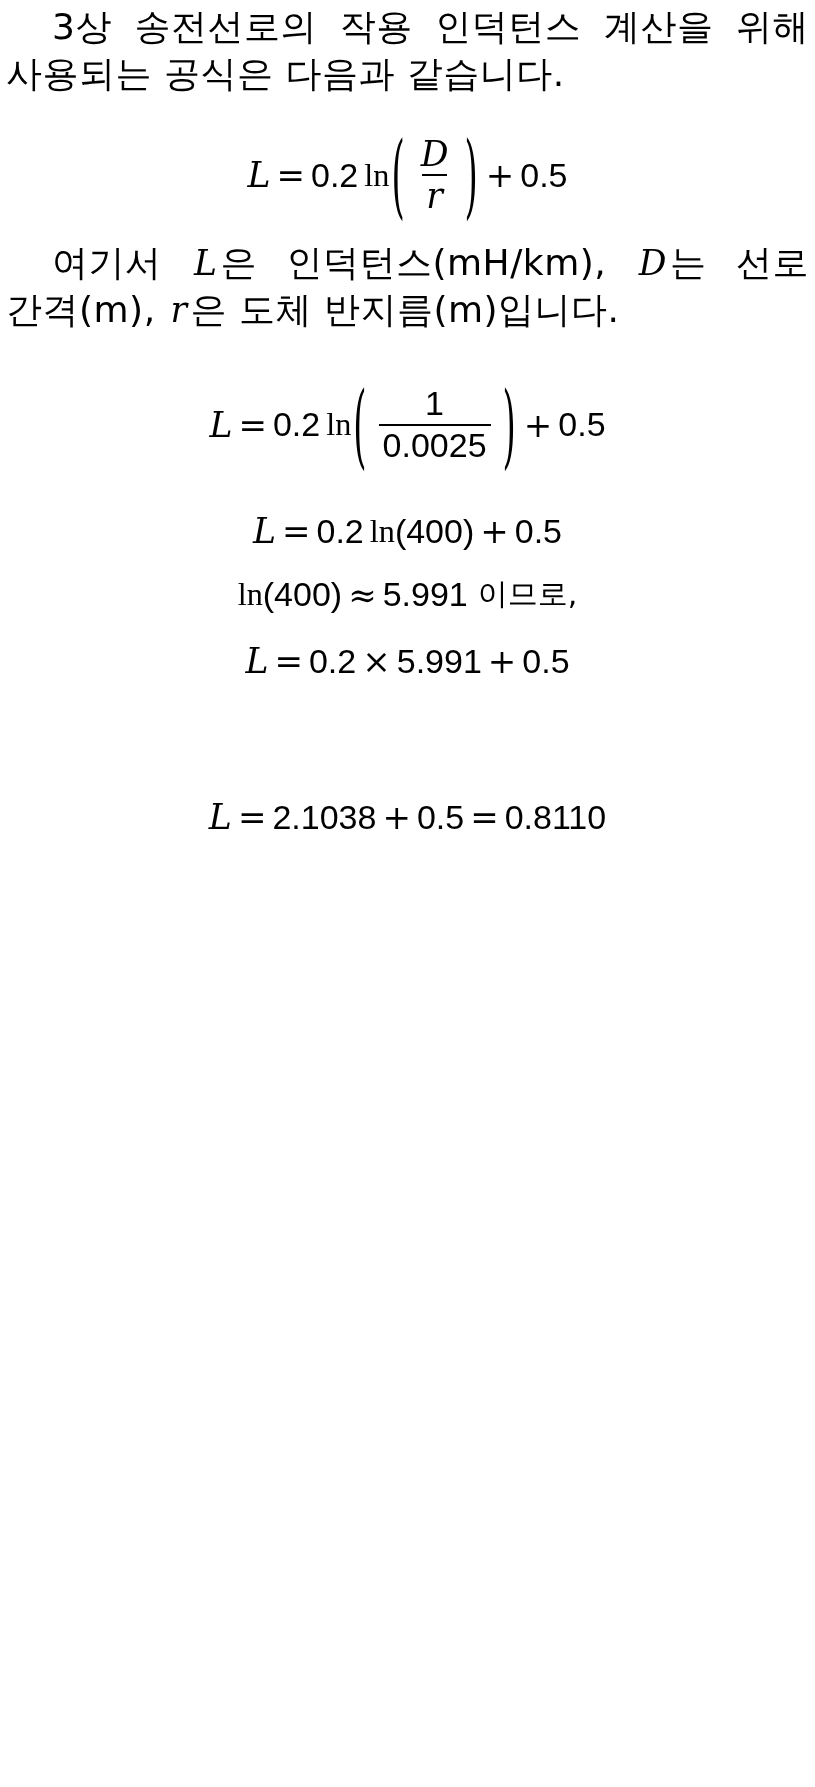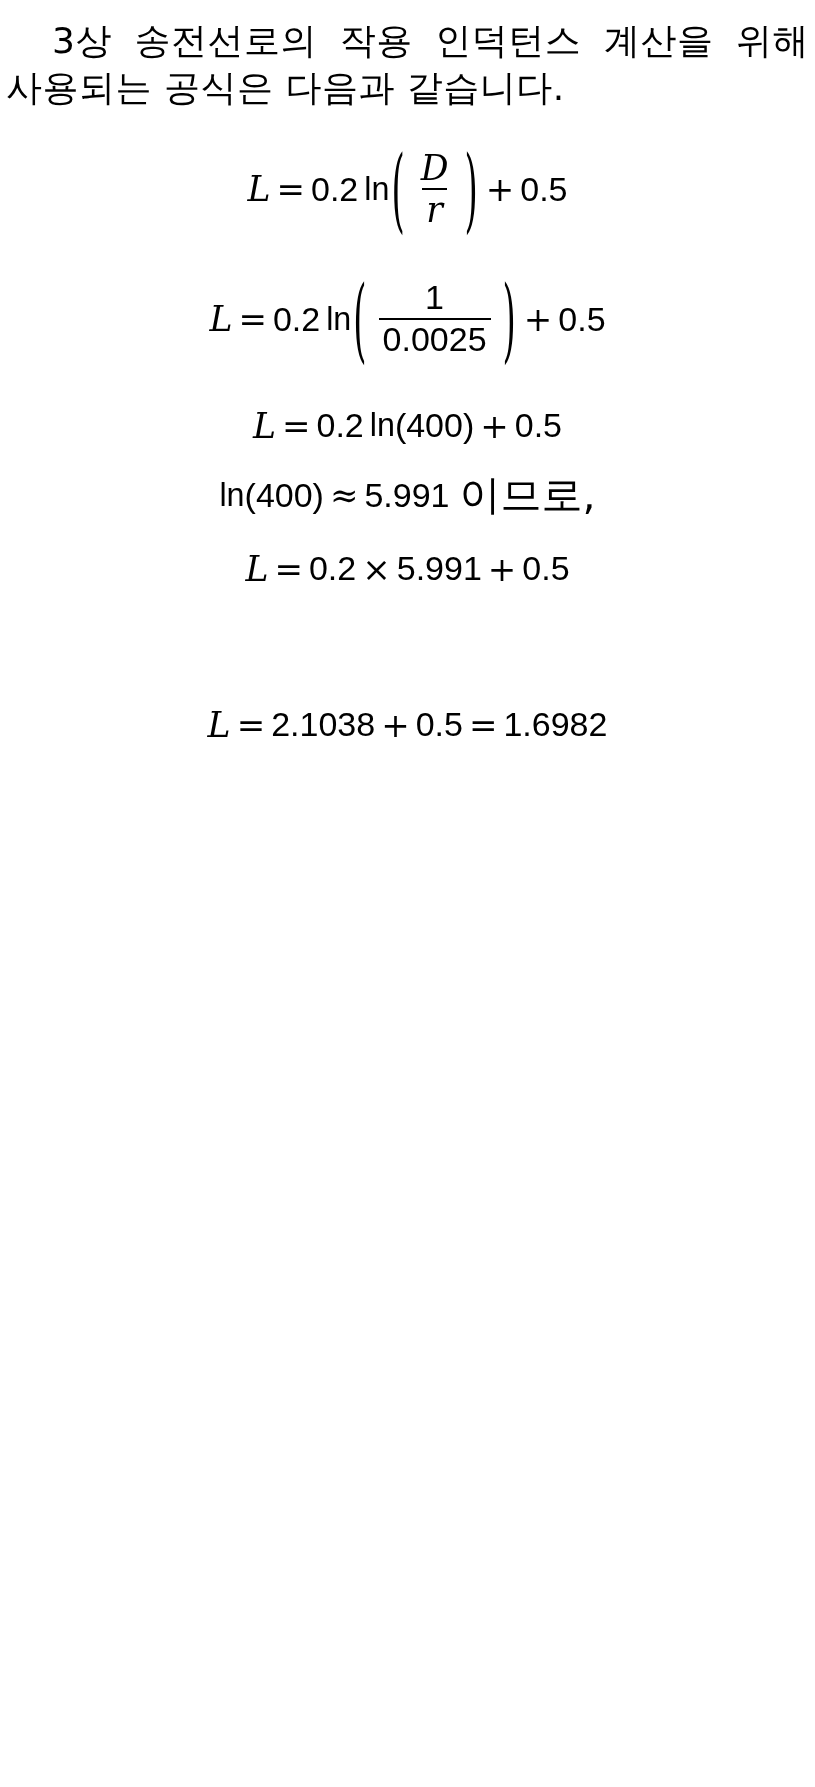--- a/index.html
+++ b/index.html
@@ -10,21 +10,21 @@
   body {
     width: 815px;
     min-height: 1787px;
     font-family: "DejaVu Sans", sans-serif;
     color: #000000;
   }
   .page {
     width: 815px;
     min-height: 1787px;
     box-sizing: border-box;
-    padding: 18px 6px 10px 6px;
+    padding: 4px 6px 10px 6px;
   }
   .para {
     font-size: 36px;
     line-height: 1.30;
     letter-spacing: 0.5px;
     text-align: justify;
     text-justify: inter-character;
     margin: 0 0 2px 0;
     word-break: keep-all;
   }
@@ -88,32 +88,32 @@
     padding: 2px 4px 0 4px;
     line-height: 1.05;
   }
   .eqline {
     display: inline-flex;
     align-items: center;
     justify-content: center;
     white-space: nowrap;
   }
   .ln {
-    font-family: Liberation Sans, sans-serif;
+    font-family: Liberation Serif, serif;
     font-style: normal;
     font-size: 0.95em;
   }
   .mixed-line {
     text-align: center;
     font-size: 34px;
     margin: 22px 0 22px 0;
   }
   .kr {
     font-family: "DejaVu Sans", sans-serif;
-    font-size: 41px;
+    font-size: 30px;
     text-align: center;
   }
   .inline-it {
     font-family: "DejaVu Serif", serif;
     font-style: italic;
     font-size: 0.96em;
     padding: 0 3px;
   }
   .spacer-sm { height: 10px; }
   .spacer-md { height: 34px; }
@@ -140,20 +140,23 @@
           <span class="f-num it">D</span>
           <span class="f-den it">r</span>
         </span>
         <span class="pr">)</span>
       </span>
       <span class="op">+</span>
       <span class="num">0.5</span>
     </span>
   </div>
 
+  <p class="para indent">
+    <span>여기서 </span><span class="inline-it">L</span><span>은 인덕턴스(mH/km), </span><span class="inline-it">D</span><span>는 선로 간격(m), </span><span class="inline-it">r</span><span>은 도체 반지름(m)입니다.</span>
+  </p>
 
 
 
   <div class="eq eq-wide">
     <span class="eqline">
       <span class="it">L</span>
       <span class="op">=</span>
       <span class="num">0.2</span>
       <span class="ln" style="padding-left:6px;">ln</span>
       <span class="paren">
@@ -206,20 +209,20 @@
   <div class="spacer-lg"></div>
 
   <div class="eq">
     <span class="eqline">
       <span class="it">L</span>
       <span class="op">=</span>
       <span class="num">2.1038</span>
       <span class="op">+</span>
       <span class="num">0.5</span>
       <span class="op">=</span>
-      <span class="num">1.6982</span>
+      <span class="num">0.8110</span>
     </span>
   </div>
 
   <div class="spacer-md"></div>
 
 
 </div>
 
 </body></html>

